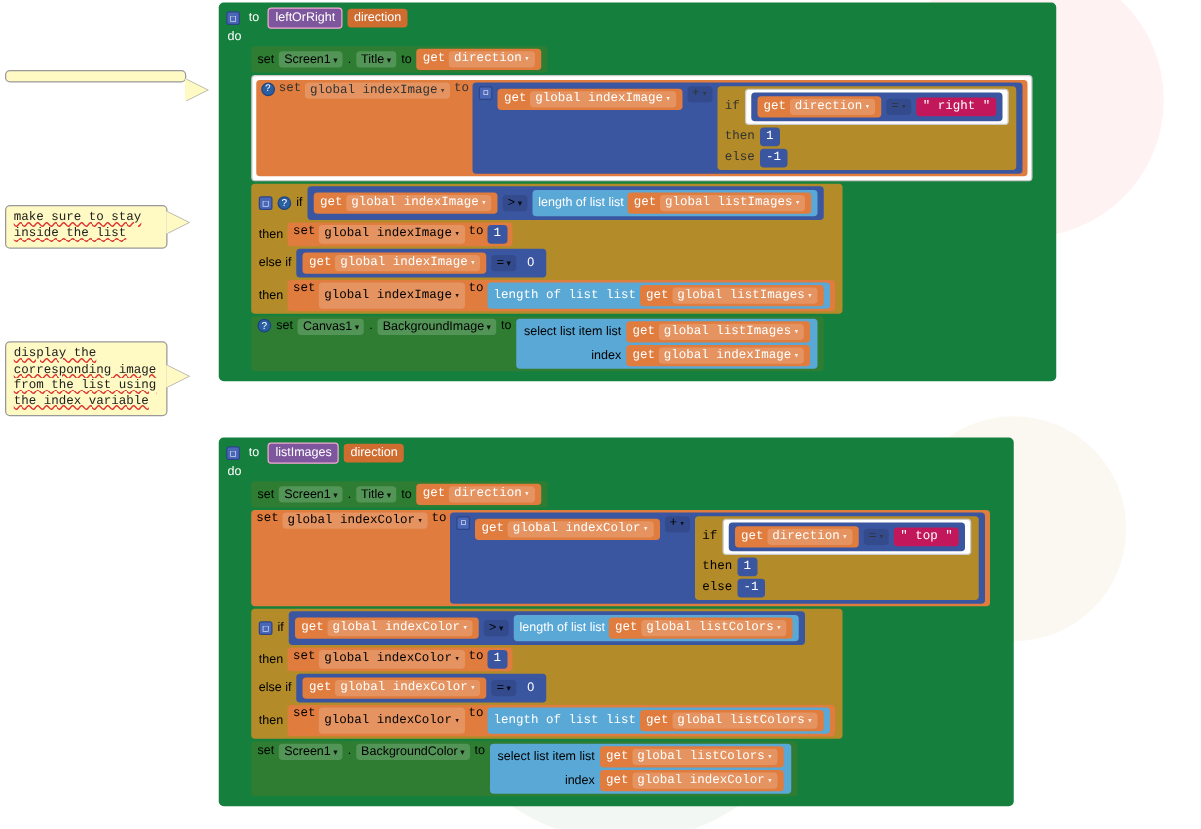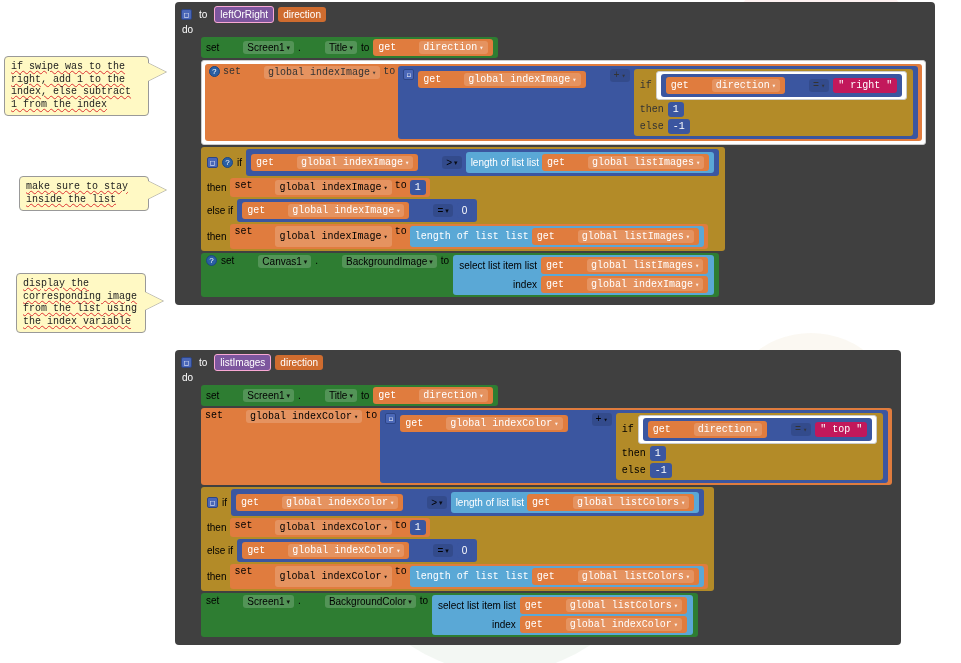--- a/index.html
+++ b/index.html
@@ -58,21 +58,20 @@
   .white  { background: #fff; color: #333; border: 1px solid #ccc; }
 
   
   .dd {
     background: rgba(255,255,255,0.18);
     border-radius: 3px;
     padding: 1px 4px;
     display: inline-flex;
     align-items: center;
     gap: 2px;
-    margin-left: 20px;
   }
   .dd.sel { background: rgba(0,0,0,0.12); }
   .tri { font-size: 7px; opacity: 0.85; }
 
   
   .sqicon {
     width: 11px; height: 11px;
     background: #4a67b7;
     border: 1px solid #2d4586;
     display: inline-flex;
@@ -86,23 +85,23 @@
     border: 1px solid #1d4680;
     border-radius: 50%;
     display: inline-flex;
     align-items: center; justify-content: center;
     font-size: 8px; color: #fff;
   }
 
   
   .proc {
     position: absolute;
-    background: #404040;
+    background: #15803d;
     border-radius: 4px 4px 4px 4px;
-    padding: 3px 9px 2px 4px;
+    padding: 3px 19px 2px 4px;
   }
   .proc-body {
     margin-left: 22px;
     padding-bottom: 4px;
   }
   .proc-hdr { display: flex; align-items: center; gap: 4px; padding: 1px 2px; }
 
   
   .hold {
     display: inline-flex;
@@ -130,30 +129,29 @@
 </head>
 <body>
 
 <div class="bg-blob blob1"></div>
 <div class="bg-blob blob2"></div>
 <div class="bg-blob blob3"></div>
 
 <div class="workspace">
 
   <div class="comment" style="top:56px; left:4px;">
-    <u><span>if swipe was to the right, add 1 to the index, else subtract 1 from the index</span></u>
     <div class="comment-tail" style="left:143px; top:6px;"></div>
   </div>
 
-  <div class="comment" style="top:176px; left:4px; width:130px;margin-left:15px;">
+  <div class="comment" style="top:164px; left:4px; width:130px;">
     <u><span>make sure to stay inside the list</span></u>
     <div class="comment-tail" style="left:128px; top:4px;"></div>
   </div>
 
-  <div class="comment" style="top:273px; left:16px; width:130px;">
+  <div class="comment" style="top:273px; left:4px; width:130px;">
     <u><span>display the corresponding image from the list using the index variable</span></u>
     <div class="comment-tail" style="left:128px; top:18px;"></div>
   </div>
 
   <div class="proc" style="top:2px; left:175px; width:auto;">
     <div class="proc-hdr">
       <span class="sqicon">◻</span>
       <span class="label">to</span>
       <span class="blk purple2">leftOrRight</span>
       <span class="blk orange2">direction</span>

